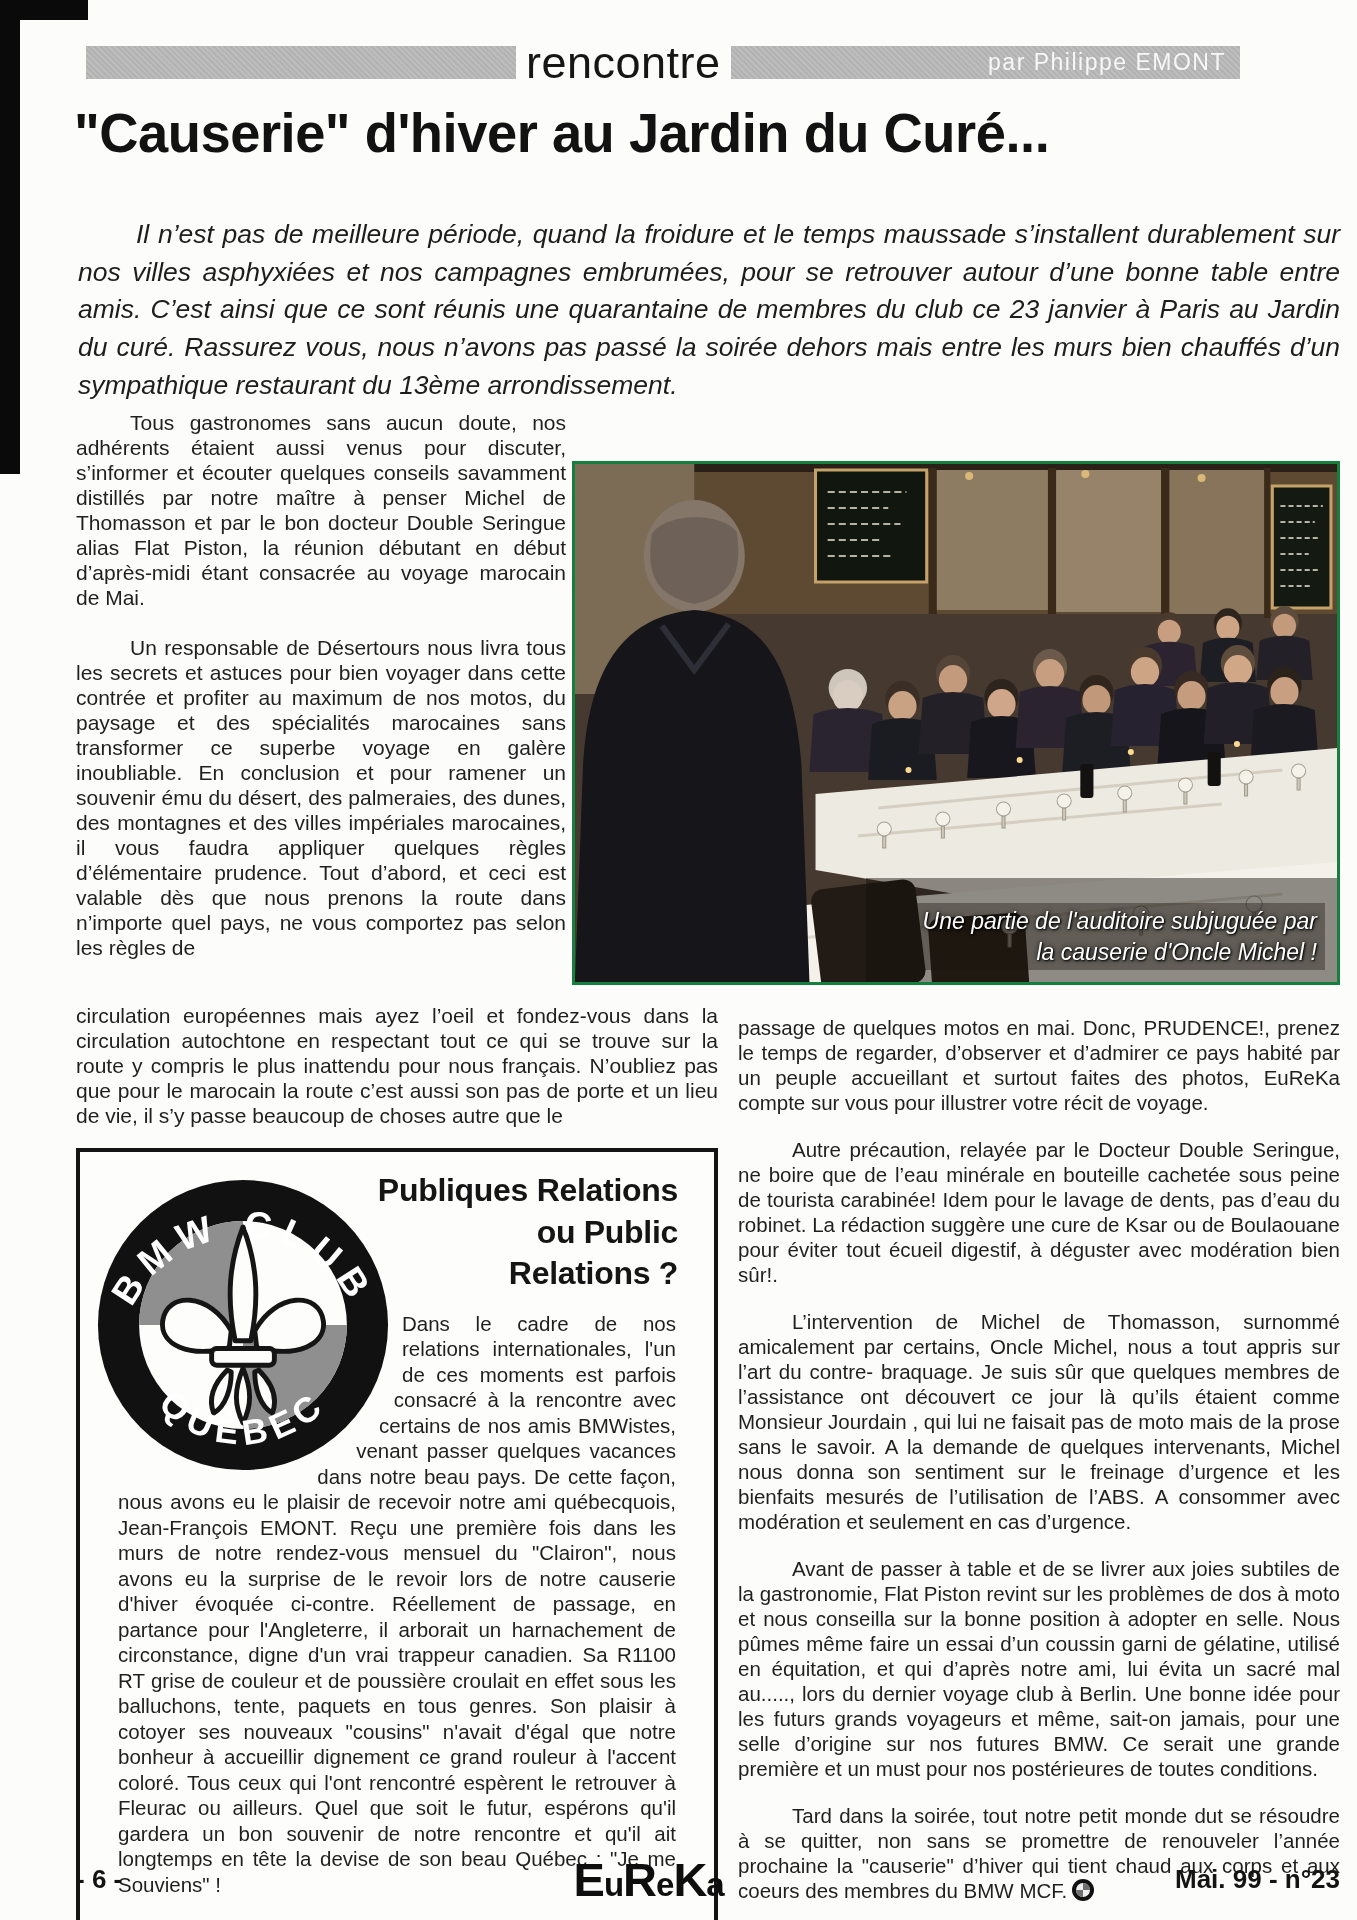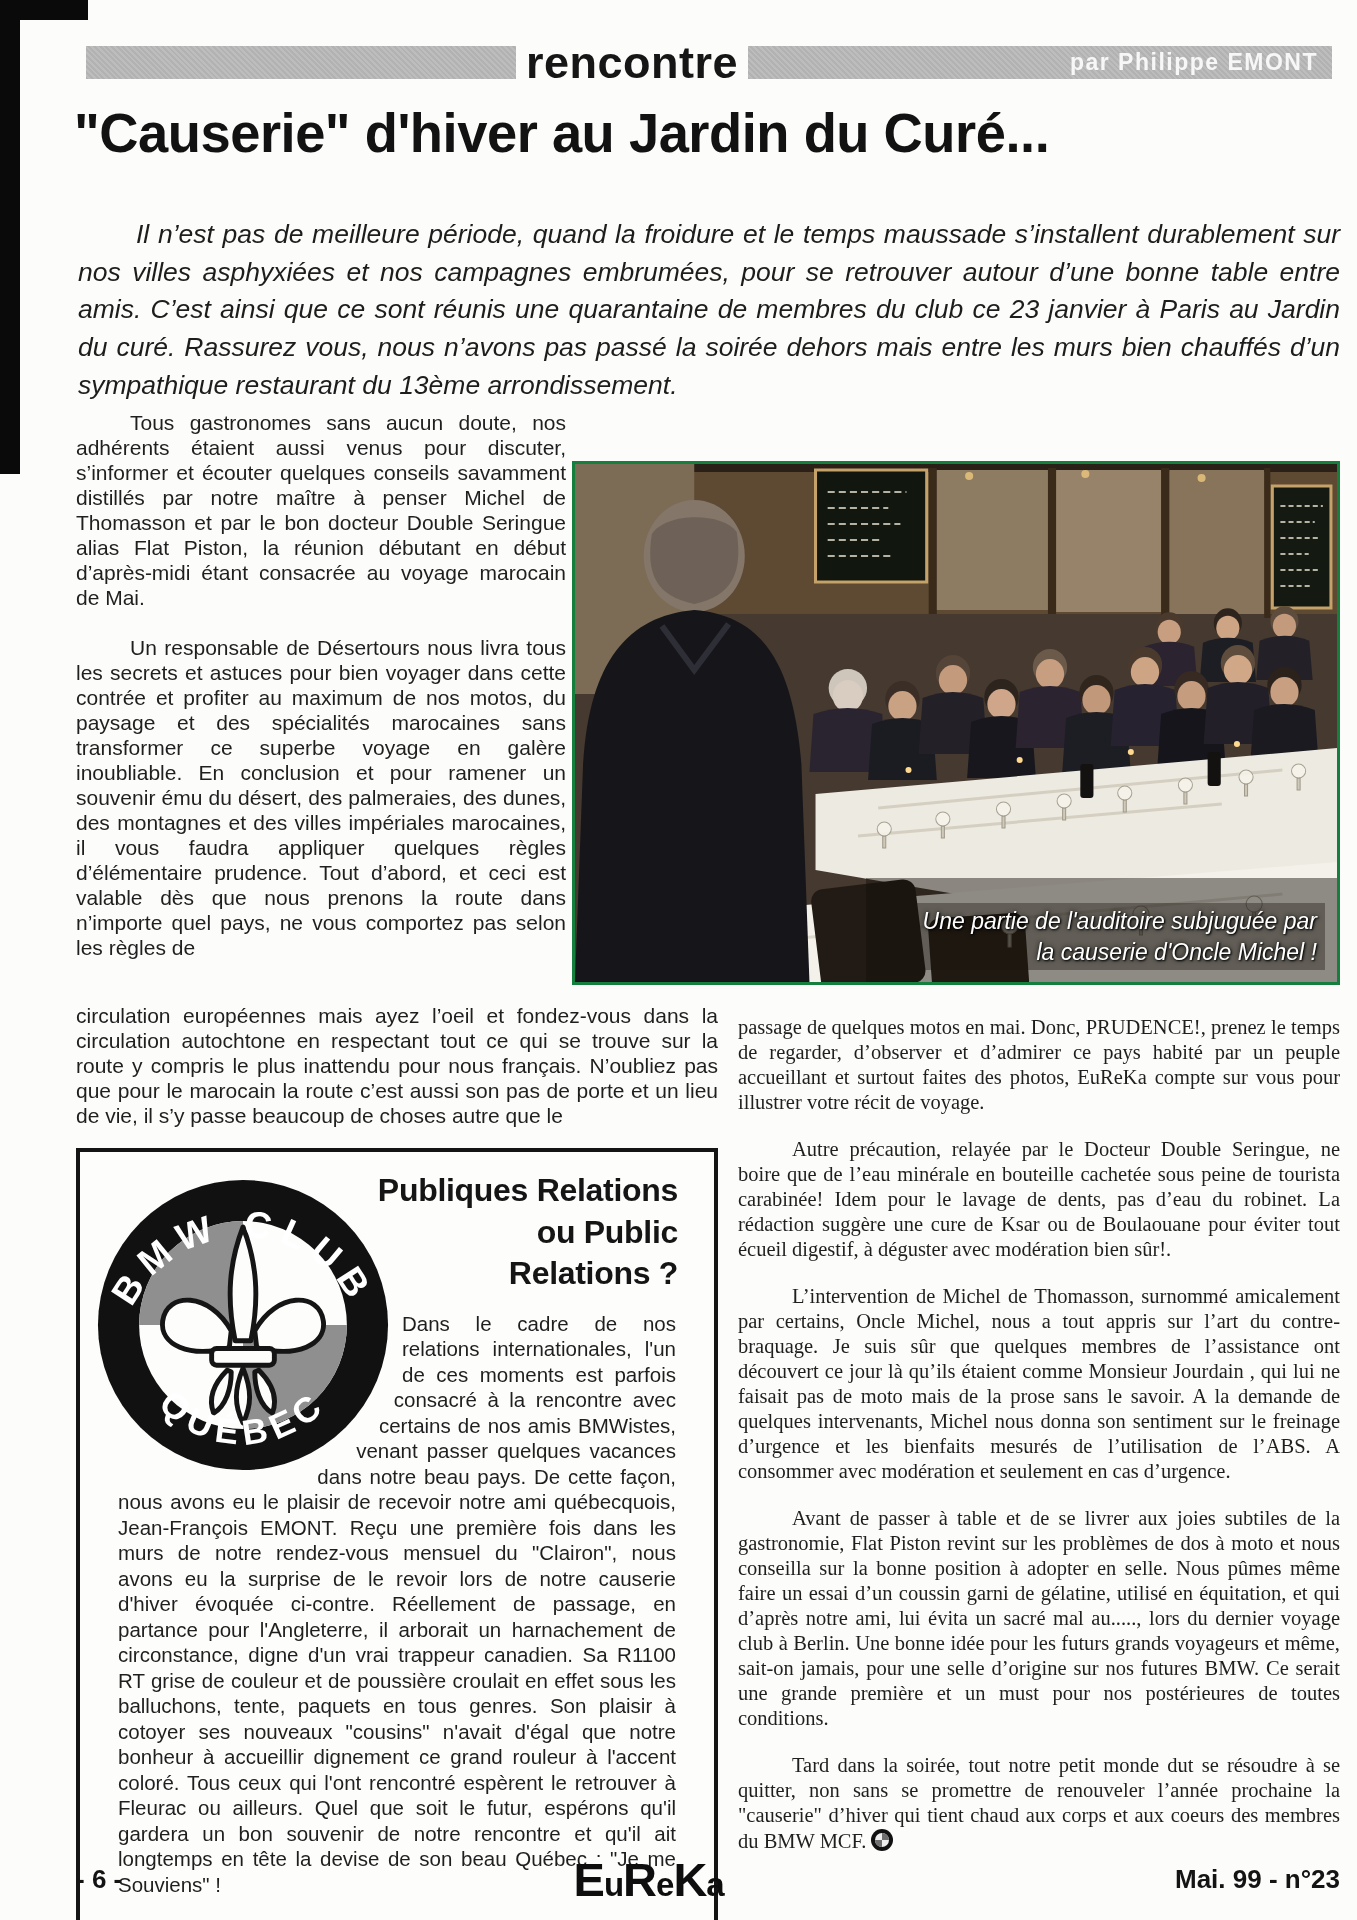--- a/index.html
+++ b/index.html
@@ -6,21 +6,21 @@
   .page{
     position:relative;width:1357px;height:1920px;margin:0 auto;
     background:#fcfcfa;overflow:hidden;
     font-family:"Liberation Sans", sans-serif;color:#222;
   }
   
   .edge-bar{position:absolute;left:0;top:0;width:20px;height:474px;background:#0a0a0a;}
   .edge-nub{position:absolute;left:18px;top:0;width:70px;height:20px;background:#0a0a0a;}
 
   
-  .band{position:absolute;left:86px;top:46px;width:1246px;height:33px;display:flex;align-items:center;font-weight:bold;}
+  .band{position:absolute;left:86px;top:46px;width:1154px;height:33px;display:flex;align-items:center;}
   .band-seg{height:100%;background:#b7b7b7;
     background-image:repeating-linear-gradient(45deg,#b2b2b2 0 2px,#bdbdbd 2px 4px);}
   .band-seg.s1{flex:0 0 430px;}
   .band-seg.s2{flex:1;display:flex;align-items:center;justify-content:flex-end;padding-right:14px;}
   .band-label{background:#fcfcfa;color:#161616;font-size:45px;line-height:33px;padding:0 10px;letter-spacing:.5px;}
   .band-byline{color:#f7f7f7;font-size:23px;letter-spacing:1.5px;white-space:nowrap;}
 
   .headline{
     position:absolute;left:74px;top:100px;width:1270px;
     font-size:56px;font-weight:bold;color:#121212;letter-spacing:-.5px;
@@ -60,21 +60,21 @@
   }
   .club-logo svg{display:block;width:100%;height:100%;}
   .box-title{
     text-align:right;font-weight:bold;font-size:32px;line-height:1.3;color:#151515;
     margin:4px 14px 0 0;letter-spacing:-.3px;
   }
   .box-byline{text-align:right;font-style:italic;font-size:24px;margin:14px 20px 16px 0;color:#2a2a2a;}
   .box-body{font-size:20.5px;line-height:25.5px;text-align:justify;color:#1f1f1f;margin:16px;}
 
   .colR{width:602px;font-size:20.5px;line-height:25px;text-align:justify;color:#1f1f1f;padding-top:12px;}
-  .colR p{margin:0 0 22px 0;font-family:Liberation Serif, serif;}
+  .colR p{margin:0 0 22px 0;}
   .bmw-mini{display:inline-block;vertical-align:-4px;margin-left:4px;}
 
   .footer{
     position:absolute;left:76px;top:1856px;width:1264px;height:46px;
     display:flex;align-items:center;justify-content:space-between;
   }
   .pageno,.issue{font-weight:bold;font-size:26px;color:#141414;}
   .mag-logo{font-weight:bold;color:#0e0e0e;letter-spacing:-1px;line-height:1;}
   .mag-logo .lg{font-size:47px;}
   .mag-logo .sm{font-size:33px;}

